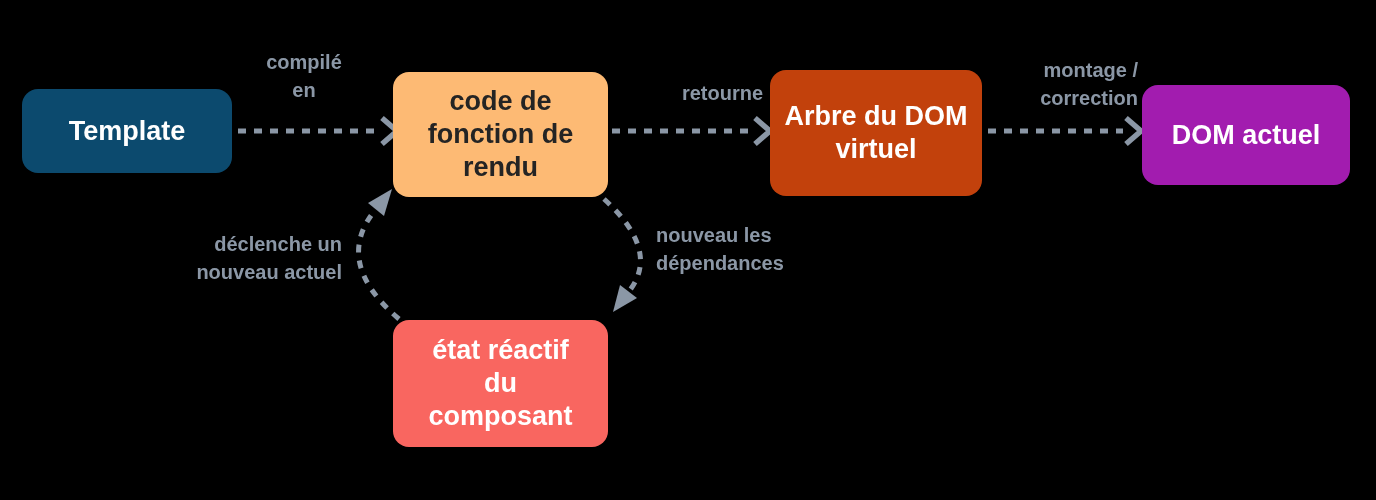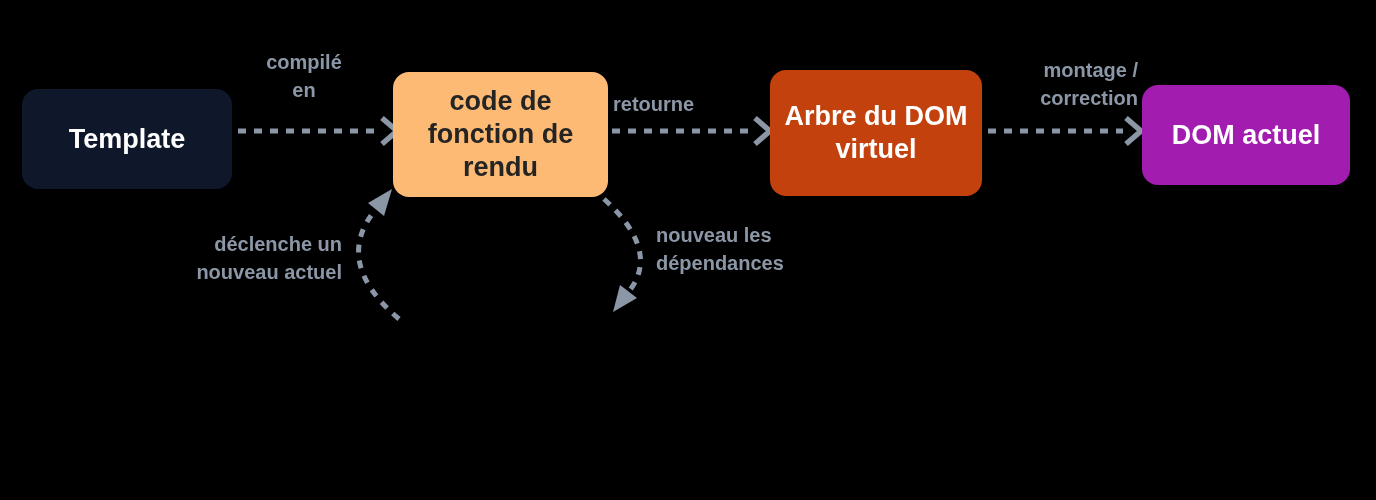--- a/index.html
+++ b/index.html
@@ -27,35 +27,35 @@
     align-items: center;
     justify-content: center;
     border-radius: 16px;
     font-weight: 700;
     font-size: 27px;
     line-height: 33px;
     text-align: center;
     white-space: pre-line;
     color: #ffffff;
   }
-  .node-template   { left: 22px;   top: 89px;  width: 210px; height: 100px;  background: #0f172a; }
+  .node-template   { left: 22px;   top: 89px;  width: 210px; height: 84px;  background: #0c4a6e; }
   .node-render-fn  { left: 393px;  top: 72px;  width: 215px; height: 125px; background: #fdba74; color: #242424; }
   .node-vdom       { left: 770px;  top: 70px;  width: 212px; height: 126px; background: #c2410c; }
   .node-dom        { left: 1142px; top: 85px;  width: 208px; height: 100px;  background: #a21caf; }
   .node-state      { left: 393px;  top: 320px; width: 215px; height: 127px; background: #f96660; }
   .edge-label {
     position: absolute;
     color: #8b97a6;
     font-weight: 700;
     font-size: 20px;
     line-height: 28px;
     white-space: pre-line;
   }
   .label-compile { left: 229px;  top: 48px;  width: 150px; text-align: center; }
-  .label-return  { left: 613px;  top: 90px;  width: 150px; text-align: left; }
+  .label-return  { left: 613px;  top: 79px;  width: 150px; text-align: right; }
   .label-mount   { left: 986px;  top: 56px;  width: 152px; text-align: right; }
   .label-trigger { left: 150px;  top: 230px; width: 192px; text-align: right; }
   .label-track   { left: 656px;  top: 221px; width: 200px; text-align: left; }
   .dashed {
     stroke: #8b97a6;
     stroke-width: 5;
     stroke-dasharray: 8 8;
     fill: none;
   }
   .chevron {
@@ -109,20 +109,25 @@
 
   <div class="node node-vdom">
     <span>Arbre du DOM
 virtuel</span>
   </div>
 
   <div class="node node-dom">
     <span>DOM actuel</span>
   </div>
 
+  <div class="node node-state">
+    <span>état réactif
+du
+composant</span>
+  </div>
 
   <div class="edge-label label-compile">compilé
 en</div>
 
   <div class="edge-label label-return">retourne</div>
 
   <div class="edge-label label-mount">montage /
 correction</div>
 
   <div class="edge-label label-trigger">déclenche un

